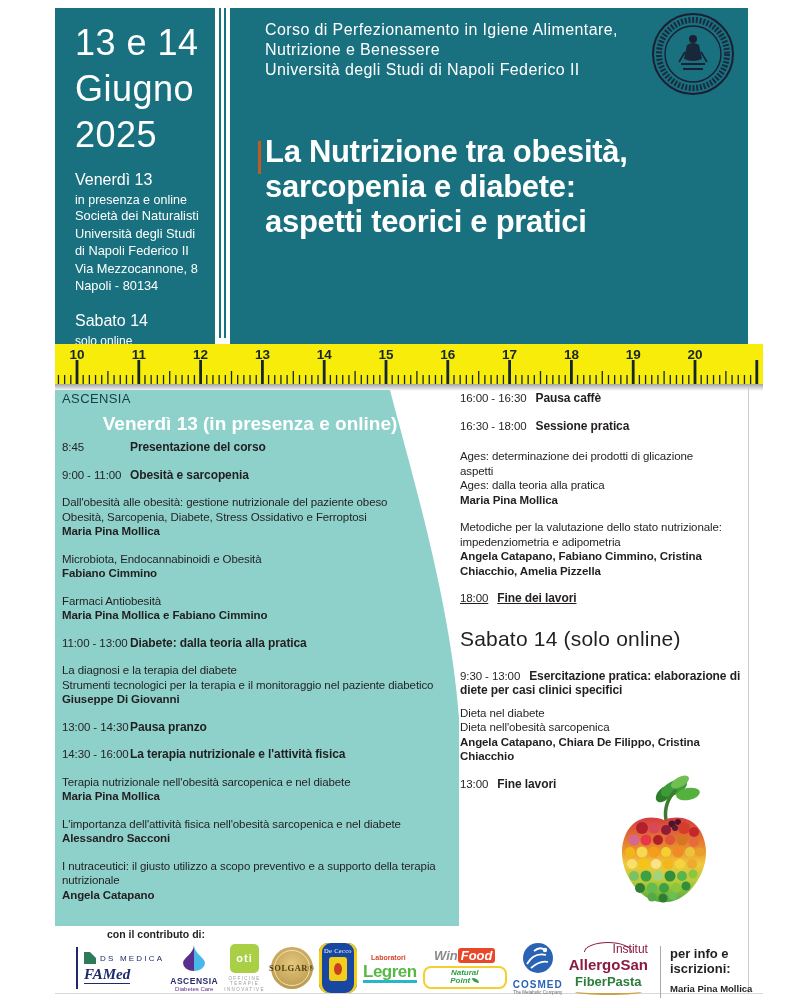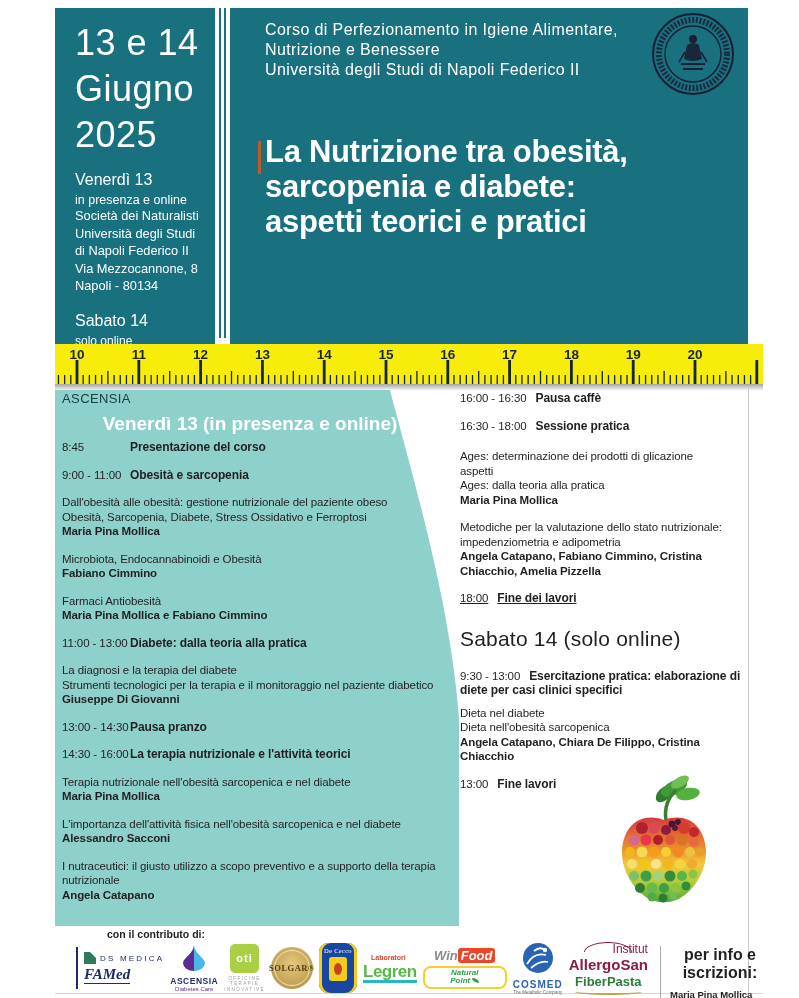--- a/index.html
+++ b/index.html
@@ -109,21 +109,21 @@
 
   .alg-arc{width:46px;height:9px;border:1.3px solid #8c1c3f;border-bottom:none;
     border-radius:50% 50% 0 0 / 100% 100% 0 0;margin:0 auto -9px;}
   .alg-top{font-size:12px;color:#8c1c3f;position:relative;top:-1px;text-align:right;}
   .alg-name{font-size:15px;font-weight:bold;color:#8c1c3f;line-height:15px;}
   .alg-sub{font-size:13px;font-weight:bold;color:#2a7c3b;line-height:14px;display:inline-block;position:relative;}
   .alg-sub::after{content:"";display:block;height:4px;border-bottom:2.5px solid #c9a24a;
     border-radius:0 0 100% 100%;margin-top:0px;}
 
   .contact{position:absolute;left:660px;top:946px;width:100px;border-left:1px solid #aaa;padding-left:9px;text-align:left;}
-  .contact-label{font-size:16px;font-weight:bold;text-align:center;}
+  .contact-label{font-size:13px;font-weight:bold;}
   .contact-name{font-size:9.5px;font-weight:bold;margin-top:7px;}
   .contact-phone{font-size:9.5px;margin-top:21px;}
 </style>
 </head>
 <body>
 
 <div class="poster">
 
   <div class="tealbox date-box">
     <div class="inner">
@@ -327,21 +327,21 @@
         <span class="ln">Farmaci Antiobesità</span>
         <span class="sp">Maria Pina Mollica e Fabiano Cimmino</span>
       </p>
     <p class="slot"><span class="t">11:00 - 13:00</span><b>Diabete: dalla teoria alla pratica</b></p>
     <p>
         <span class="ln">La diagnosi e la terapia del diabete</span>
         <span class="ln">Strumenti tecnologici per la terapia e il monitoraggio nel paziente diabetico</span>
         <span class="sp">Giuseppe Di Giovanni</span>
       </p>
     <p class="slot mt14"><span class="t">13:00 - 14:30</span><b>Pausa pranzo</b></p>
-    <p class="slot"><span class="t">14:30 - 16:00</span><b>La terapia nutrizionale e l'attività teorici</b></p>
+    <p class="slot"><span class="t">14:30 - 16:00</span><b>La terapia nutrizionale e l'attività fisica</b></p>
     <p>
         <span class="ln">Terapia nutrizionale nell'obesità sarcopenica e nel diabete</span>
         <span class="sp">Maria Pina Mollica</span>
       </p>
     <p>
         <span class="ln">L'importanza dell'attività fisica nell'obesità sarcopenica e nel diabete</span>
         <span class="sp">Alessandro Sacconi</span>
       </p>
     <p>
         <span class="ln">I nutraceutici: il giusto utilizzo a scopo preventivo e a supporto della terapia</span>

